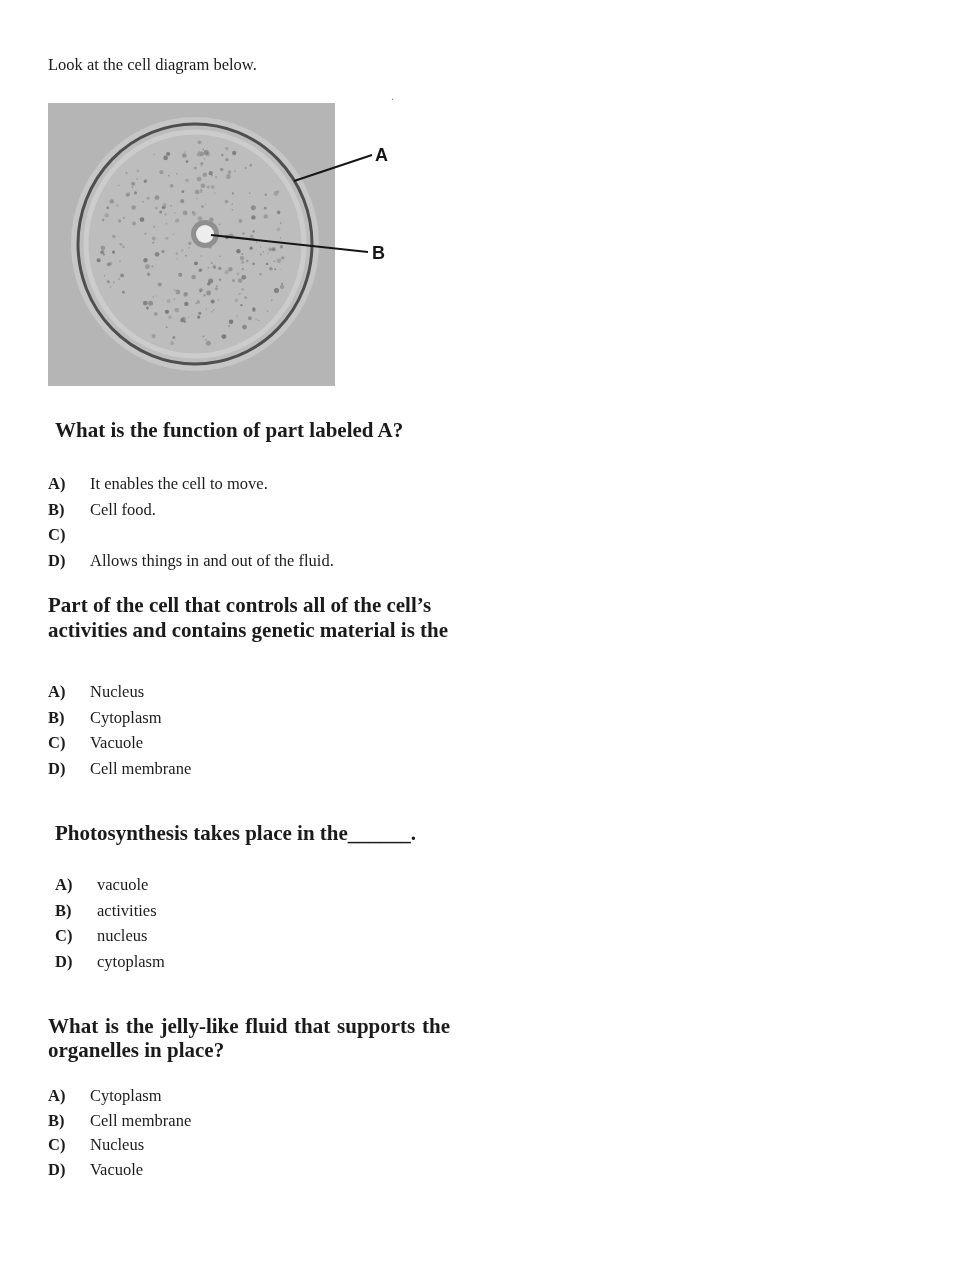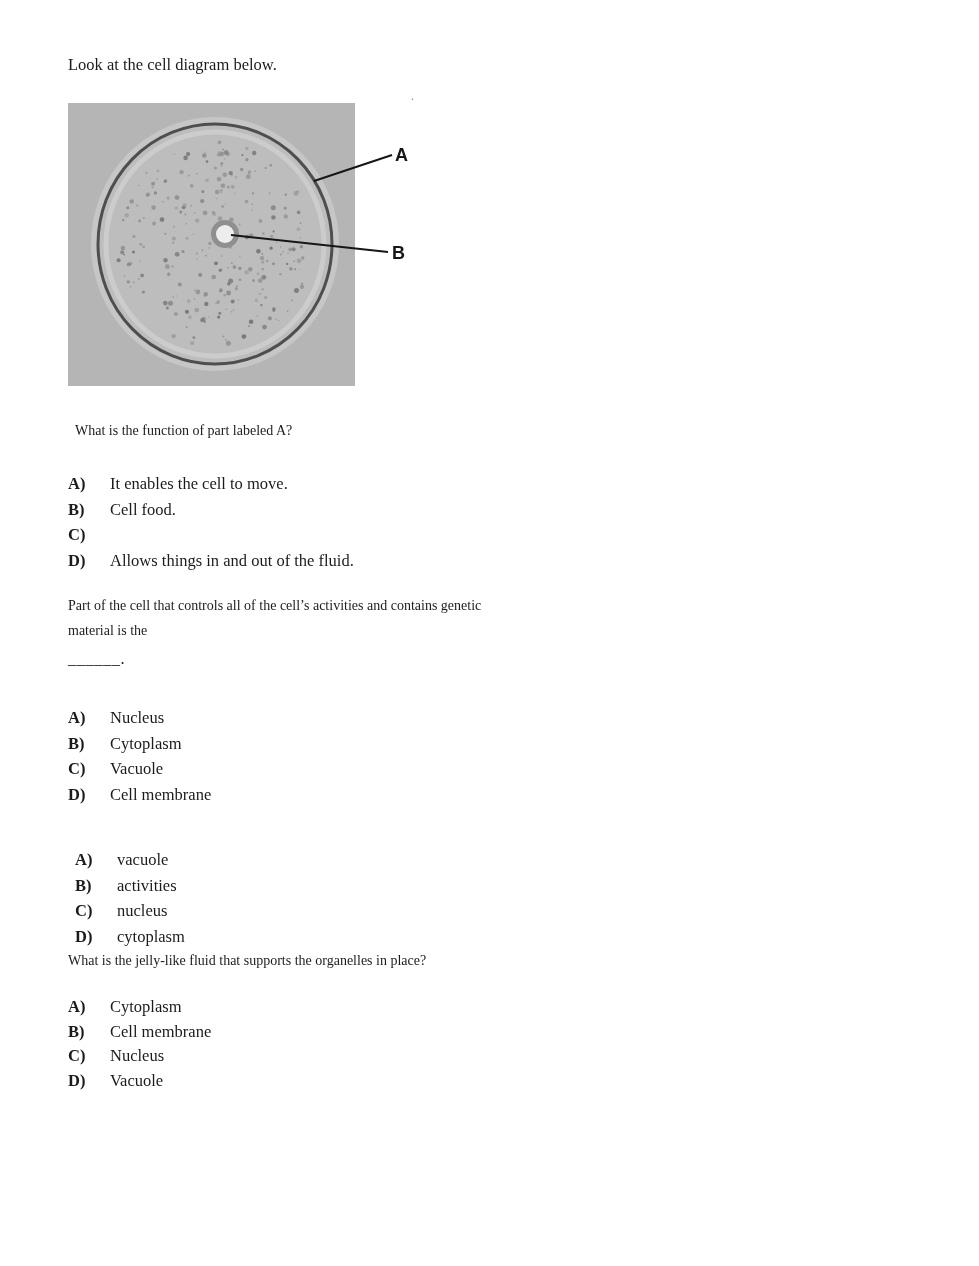--- a/index.html
+++ b/index.html
@@ -8,21 +8,21 @@
     background: #ffffff;
   }
   body {
     width: 979px;
     min-height: 1266px;
     font-family: "Liberation Serif", "DejaVu Serif", serif;
     color: #1b1b1b;
     position: relative;
   }
   .page {
-    padding: 55px 0 0 68px;
+    padding: 55px 0 0 48px;
   }
   .intro {
     font-size: 16.5px;
     margin: 0;
   }
   .diagram-wrap {
     position: relative;
     width: 470px;
     height: 283px;
     margin-top: 28px;
@@ -44,31 +44,31 @@
   .label-b { left: 324px; top: 141px; }
   .stray-dot {
     position: absolute;
     left: 343px;
     top: -14px;
     font-size: 12px;
     color: #8a8a8a;
   }
   .question-block { margin: 0; }
   .prompt {
-    font-weight: normal;
-    font-size: 14px;
+    font-weight: bold;
+    font-size: 21px;
     line-height: 25px;
     margin: 0;
   }
   .indent { margin-left: 7px; }
   .q1 { margin-top: 32px; }
   .q2 { margin-top: 20px; }
   .q2 .prompt { width: 424px; }
   .q3 { margin-top: 40px; }
-  .q4 { }
+  .q4 { margin-top: 40px; }
   .q4 .prompt { width: 402px; text-align: justify; line-height: 24px; }
   .blank-line {
     font-size: 16.5px;
     margin: 6px 0 0 0;
     letter-spacing: 0.5px;
   }
   .options {
     margin-top: 28px;
   }
   .q2 .options { margin-top: 36px; }
@@ -395,21 +395,20 @@
       </div>
       <div class="opt">
         <span class="letter">D)</span>
         <span class="text">Allows things in and out of the fluid.</span>
       </div>
     </div>
   </div>
 
   <div class="question-block q2">
     <p class="prompt">Part of the cell that controls all of the cell’s activities and contains genetic material is the</p>
-    <p class="blank-line">______.</p>
     <div class="options">
       <div class="opt">
         <span class="letter">A)</span>
         <span class="text">Nucleus</span>
       </div>
       <div class="opt">
         <span class="letter">B)</span>
         <span class="text">Cytoplasm</span>
       </div>
       <div class="opt">
@@ -417,20 +416,21 @@
         <span class="text">Vacuole</span>
       </div>
       <div class="opt">
         <span class="letter">D)</span>
         <span class="text">Cell membrane</span>
       </div>
     </div>
   </div>
 
   <div class="question-block q3">
+    <p class="prompt indent">Photosynthesis takes place in the______.</p>
     <div class="options indent">
       <div class="opt">
         <span class="letter">A)</span>
         <span class="text">vacuole</span>
       </div>
       <div class="opt">
         <span class="letter">B)</span>
         <span class="text">activities</span>
       </div>
       <div class="opt">

